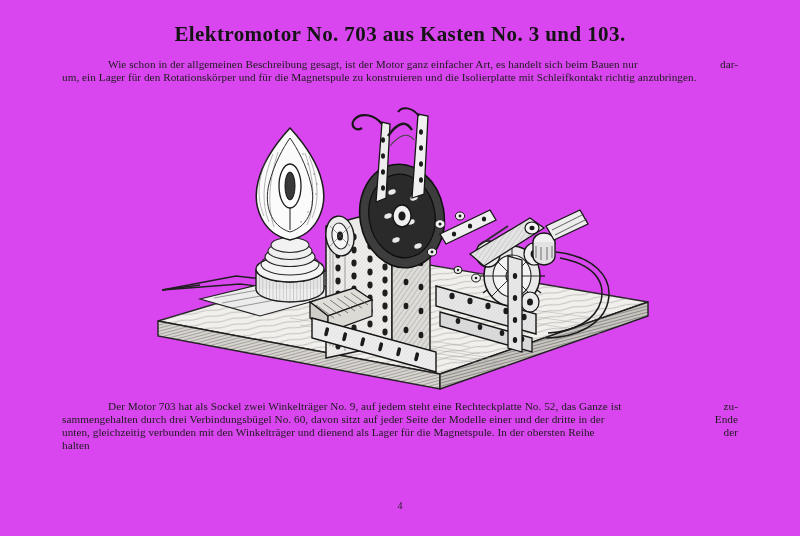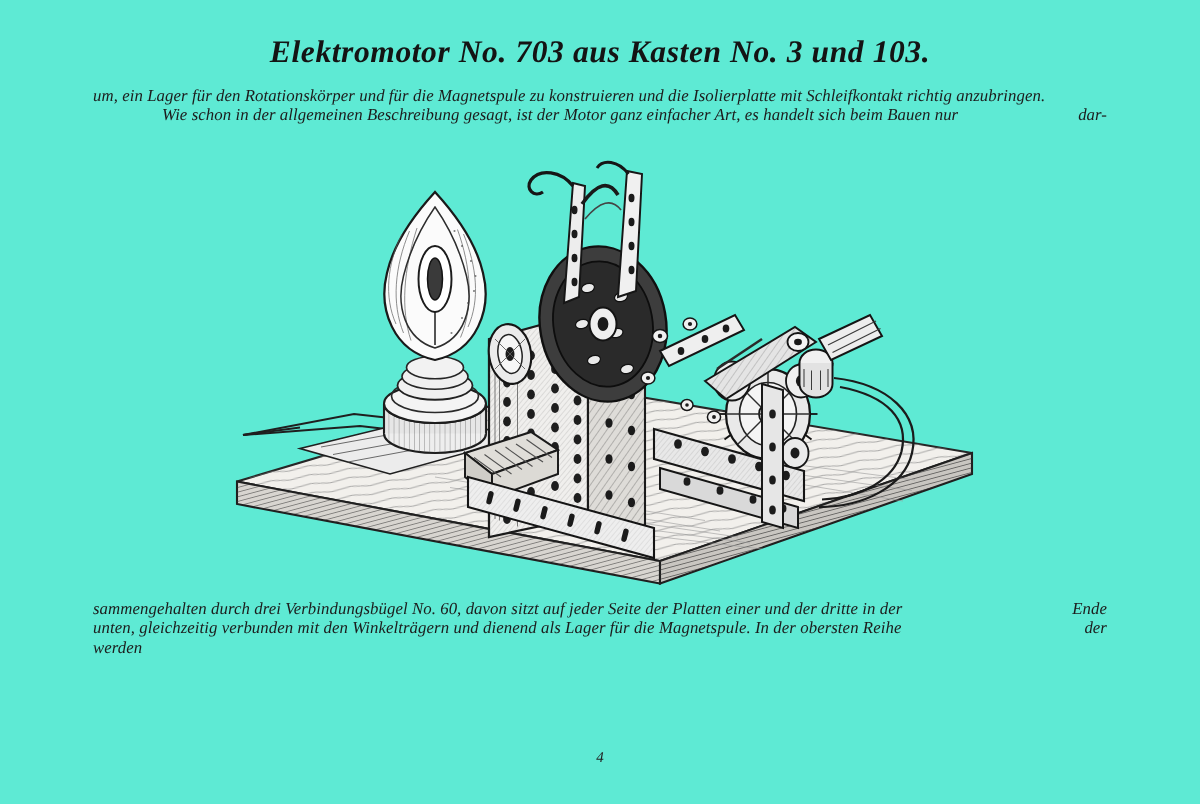--- a/index.html
+++ b/index.html
@@ -4,25 +4,24 @@
 <style>
   html, body {
     margin: 0;
     padding: 0;
     background: #ffffff;
   }
   .page {
     position: relative;
     width: 800px;
     height: 536px;
-    background: #5eead4;
+    background: #d946ef;
     overflow: hidden;
     font-family: "Liberation Serif", "DejaVu Serif", serif;
     color: #1a1a1a;
-    font-style: italic;
   }
 
   
   .title {
     position: absolute;
     top: 22px;
     left: 0;
     width: 800px;
     text-align: center;
     font-size: 21px;
@@ -83,26 +82,26 @@
   .figure svg { display: block; width: 100%; height: 100%; }
 </style>
 </head>
 <body>
 
 <div class="page">
 
   <div class="title">Elektromotor No. 703 aus Kasten No. 3 und 103.</div>
 
   <div class="intro">
-    <div class="tline last">
-      <span>um, ein Lager für den Rotationskörper und für die Magnetspule zu konstruieren und die Isolierplatte mit Schleifkontakt richtig anzubringen.</span>
-    </div>
     <div class="tline justify indent">
       <span>Wie schon in der allgemeinen Beschreibung gesagt, ist der Motor ganz einfacher Art, es handelt sich beim Bauen nur</span>
       <span>dar-</span>
+    </div>
+    <div class="tline last">
+      <span>um, ein Lager für den Rotationskörper und für die Magnetspule zu konstruieren und die Isolierplatte mit Schleifkontakt richtig anzubringen.</span>
     </div>
   </div>
 
   <div class="figure">
     <svg viewBox="0 0 520 285" xmlns="http://www.w3.org/2000/svg">
       <defs>
         <pattern id="hatch" width="4" height="4" patternUnits="userSpaceOnUse" patternTransform="rotate(35)">
           <line x1="0" y1="0" x2="0" y2="4" stroke="#3a3a3a" stroke-width="0.9"></line>
         </pattern>
         <pattern id="hatchFine" width="2.6" height="2.6" patternUnits="userSpaceOnUse" patternTransform="rotate(40)">
@@ -494,28 +493,32 @@
           <circle cx="292" cy="146" r="1.4"></circle>
             <circle cx="336" cy="172" r="1.3"></circle>
           <circle cx="318" cy="164" r="1.2"></circle>
         </g>
 
       </g>
     </svg>
   </div>
 
   <div class="outro">
+    <div class="tline justify indent">
+      <span>Der Motor 703 hat als Sockel zwei Winkelträger No. 9, auf jedem steht eine Rechteckplatte No. 52, das Ganze ist</span>
+      <span>zu-</span>
+    </div>
     <div class="tline justify">
-      <span>sammengehalten durch drei Verbindungsbügel No. 60, davon sitzt auf jeder Seite der Platten einer und der dritte in der</span>
+      <span>sammengehalten durch drei Verbindungsbügel No. 60, davon sitzt auf jeder Seite der Modelle einer und der dritte in der</span>
       <span>Ende</span>
     </div>
     <div class="tline justify">
-      <span>unten, gleichzeitig verbunden mit den Winkelträgern und dienend als Lager für die Magnetspule.   In der obersten Reihe</span>
+      <span>unten, gleichzeitig verbunden mit den Winkelträger und dienend als Lager für die Magnetspule.   In der obersten Reihe</span>
       <span>der</span>
     </div>
     <div class="tline justify">
-      <span>werden</span>
+      <span>halten</span>
     </div>
   </div>
 
   <div class="folio">4</div>
 
 </div>
 
 </body></html>

